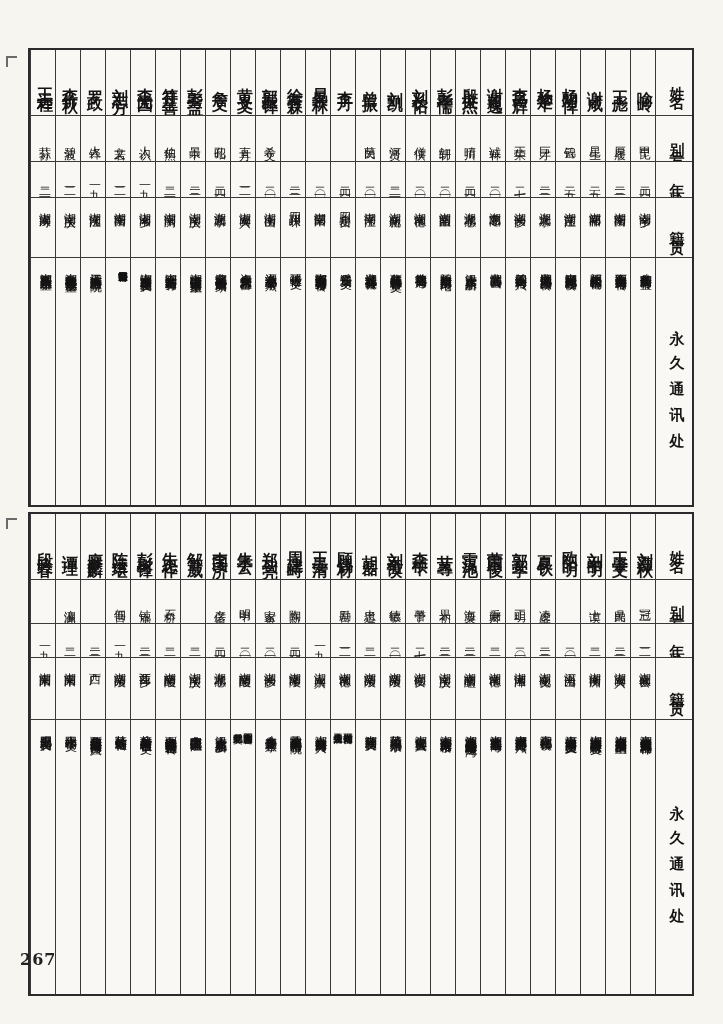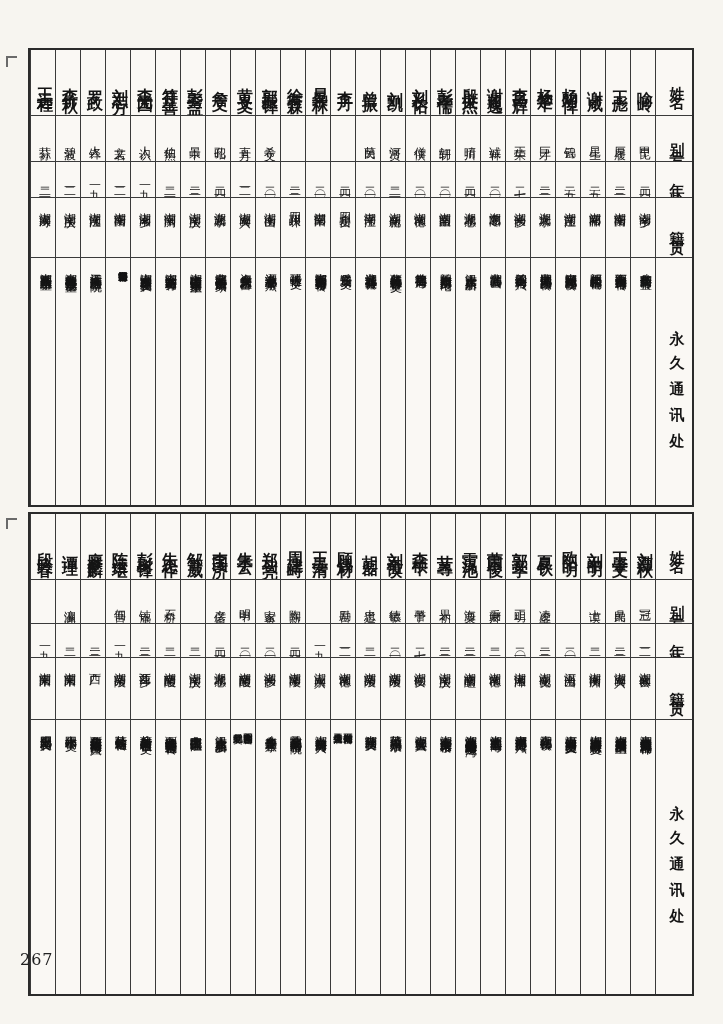--- a/index.html
+++ b/index.html
@@ -58,20 +58,21 @@
   .margin-mark{
     position:absolute;width:9px;height:9px;
     border-top:2px solid #6a6a6a;border-left:2px solid #6a6a6a;
   }
   #mark-top{left:6px;top:56px;}
   #mark-bottom{left:6px;top:518px;}
   #page-number{
     position:absolute;left:20px;top:950px;
     font-size:16px;color:#222;letter-spacing:1px;
     font-family:"DejaVu Serif",serif;
+    font-weight:bold;
   }
 </style>
 </head>
 <body>
 
 <div class="margin-mark" id="mark-top"></div>
 <div class="margin-mark" id="mark-bottom"></div>
 
 <div class="roster" id="table-top">
   <div class="col header">

